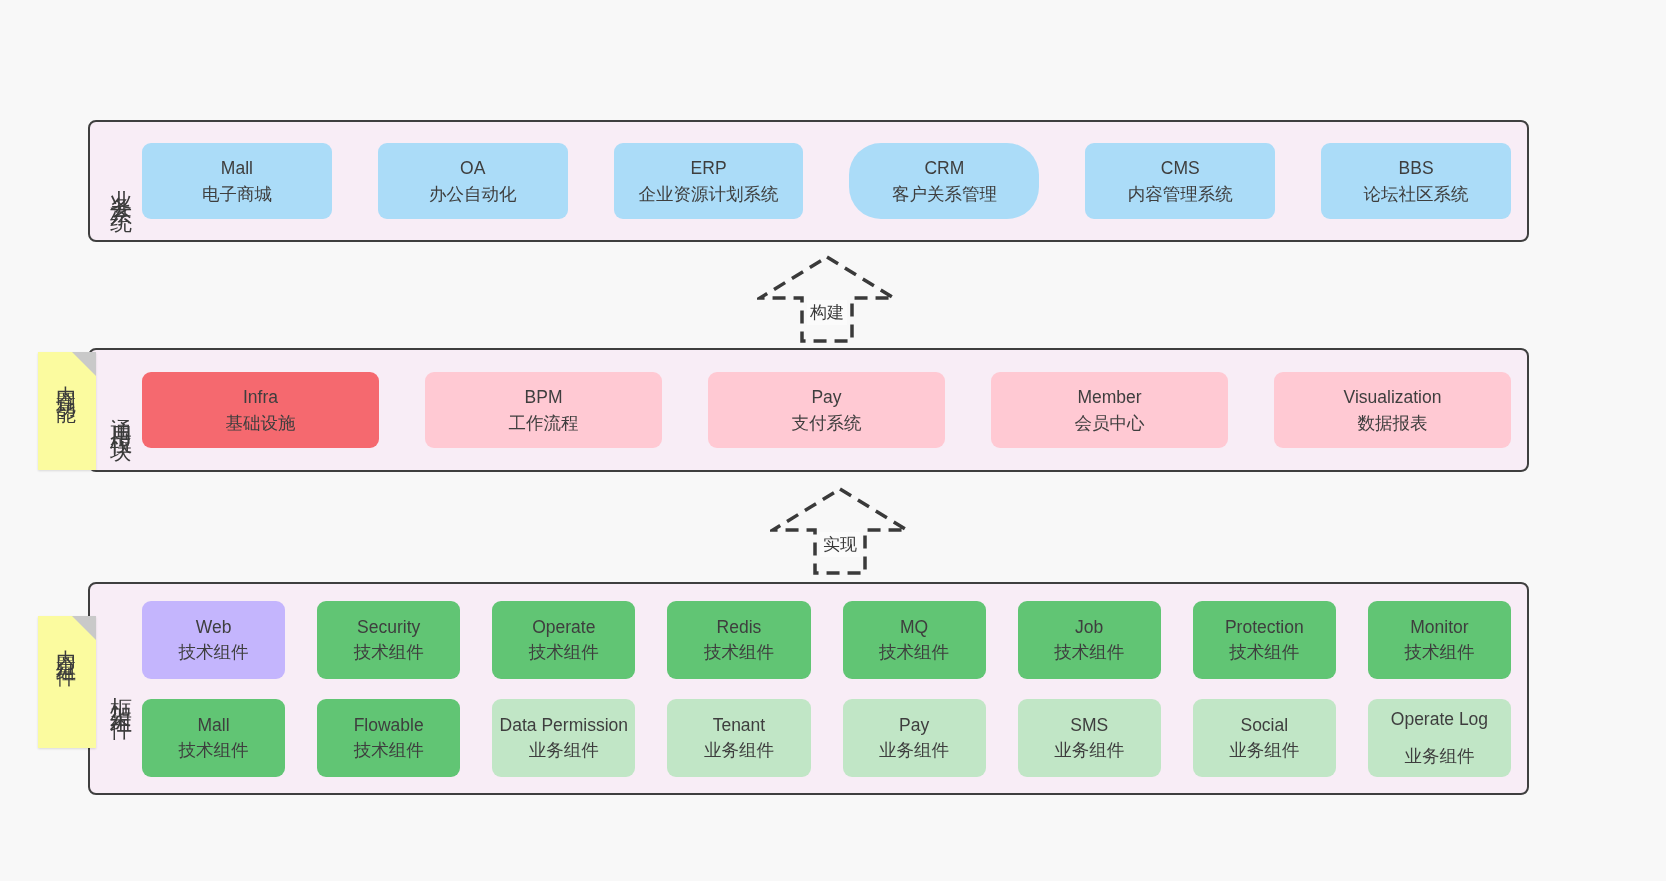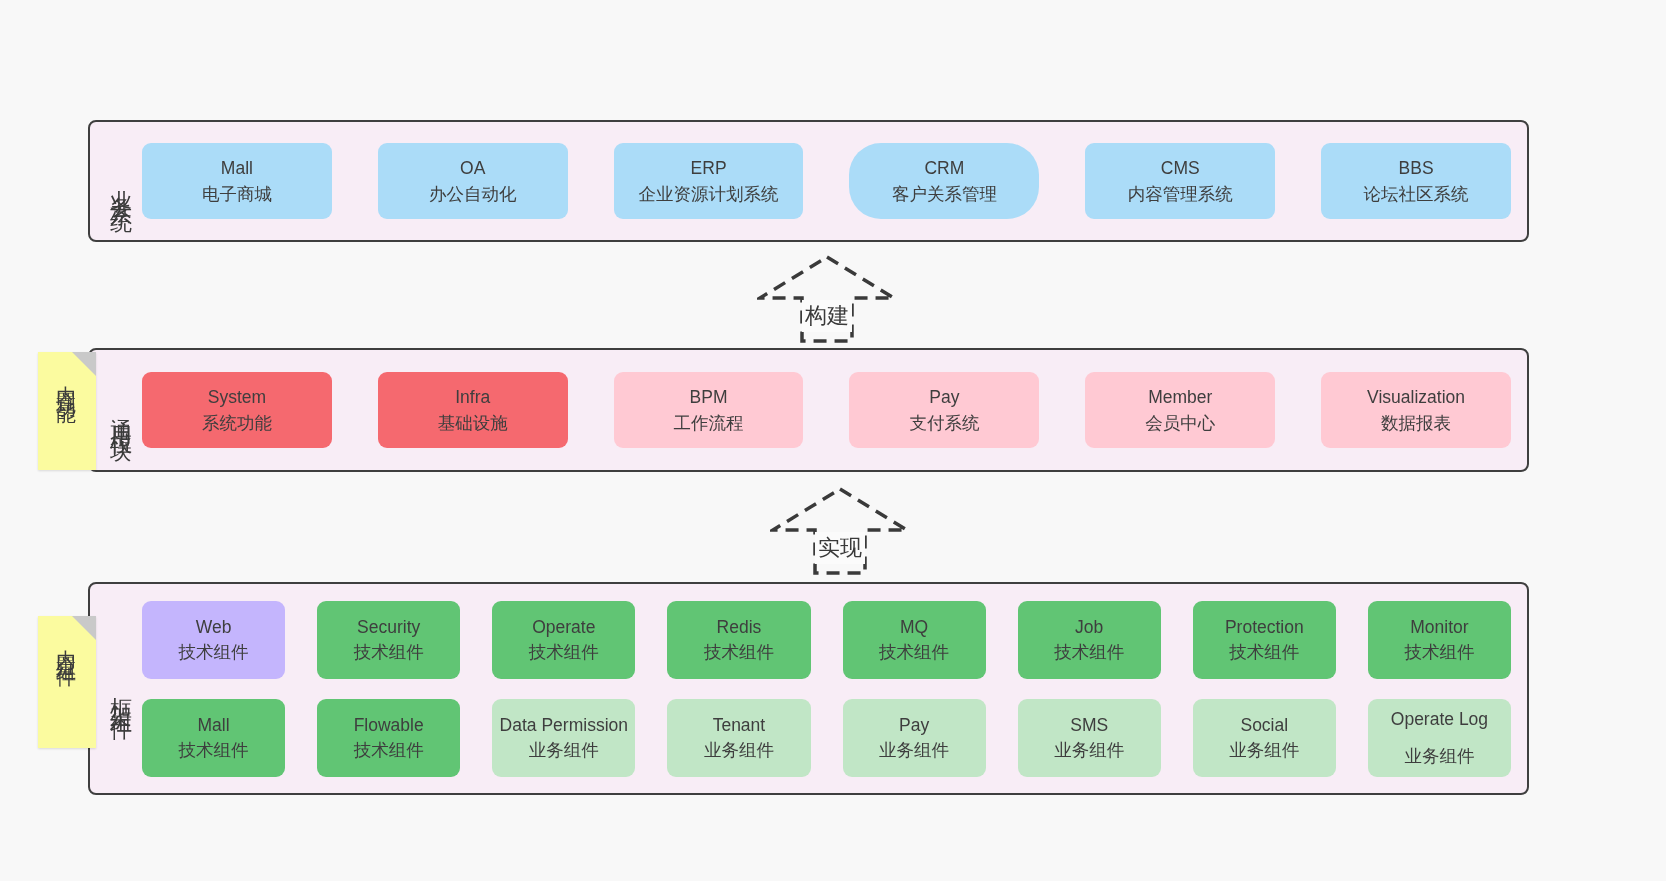--- a/index.html
+++ b/index.html
@@ -44,21 +44,21 @@
   .sticky::after{
     content:"";position:absolute;top:0;right:0;width:0;height:0;
     border-top:24px solid #c9c9c9;border-left:24px solid transparent;
   }
   .arrow{
     position:absolute;width:140px;height:90px;z-index:1;
   }
   .arrow svg{position:absolute;left:0;top:0;}
   .arrow-label{
     position:absolute;left:50%;top:46px;transform:translateX(-50%);
-    background:#fbfbfb;padding:1px 3px;font-size:22px;color:#3a3a3a;
+    background:#fbfbfb;padding:1px 3px;font-size:17px;color:#3a3a3a;
     white-space:nowrap;
   }
 </style>
 </head>
 <body>
 
 <div class="band band-1" style="top:120px;height:122px;">
   <div class="band-label">业务系统</div>
   <div class="band-content">
     <div class="box-row">
@@ -97,24 +97,20 @@
   <span class="arrow-label">构建</span>
 </div>
 
 <div class="sticky" style="top:352px;height:118px;">内置功能</div>
 
 <div class="band band-2" style="top:348px;height:124px;">
   <div class="band-label">通用模块</div>
   <div class="band-content">
     <div class="box-row">
         <div class="box" style="background: rgb(245, 105, 111);">
-          <div class="box-name">System</div>
-          <div class="box-desc">系统功能</div>
-        </div>
-        <div class="box" style="background: rgb(245, 105, 111);">
           <div class="box-name">Infra</div>
           <div class="box-desc">基础设施</div>
         </div>
         <div class="box" style="background: rgb(255, 201, 211);">
           <div class="box-name">BPM</div>
           <div class="box-desc">工作流程</div>
         </div>
         <div class="box" style="background: rgb(255, 201, 211);">
           <div class="box-name">Pay</div>
           <div class="box-desc">支付系统</div>

